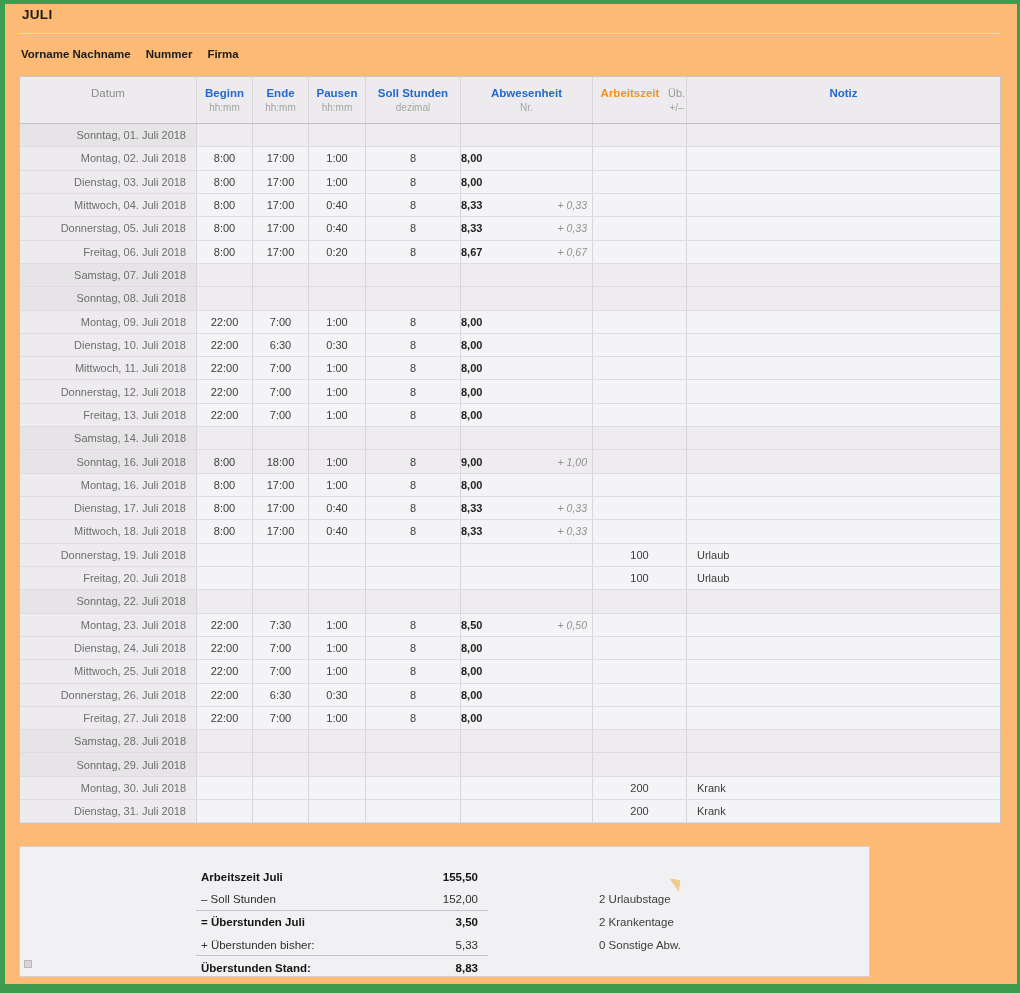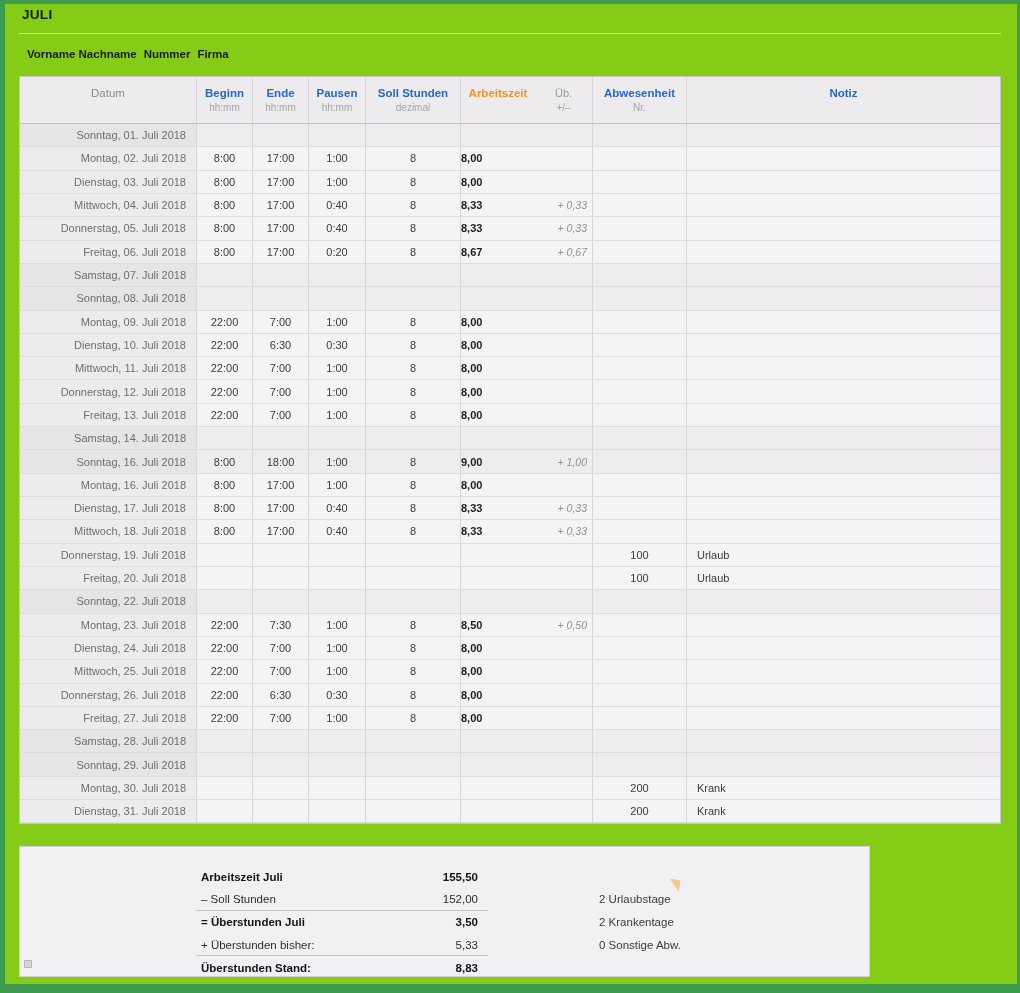--- a/index.html
+++ b/index.html
@@ -4,31 +4,31 @@
 <style>
   html,body{margin:0;padding:0;}
   body{
     width:1020px;height:993px;position:relative;
     background:var(--frame_green,#3d9c4e);
     font-family:"Liberation Sans","DejaVu Sans",sans-serif;
     -webkit-font-smoothing:antialiased;
   }
   .frame{
     position:absolute;left:5px;top:4px;width:1012px;height:980px;
-    background:#84cc16;overflow:hidden;
+    background:#fdba74;overflow:hidden;
   }
   .title{
     position:absolute;left:17px;top:3px;
     font-size:13.5px;font-weight:bold;color:#1c1c1c;letter-spacing:.3px;
   }
   .title-divider{
     position:absolute;left:14px;top:29px;width:982px;height:1px;background:#dad8da;
   }
   .names{
-    position:absolute;left:22px;top:44px;display:flex;gap:7px;
+    position:absolute;left:16px;top:44px;display:flex;gap:15px;
     font-size:11.5px;font-weight:bold;color:#1c1c1c;
   }
   
   .sheet{
     position:absolute;left:14px;top:72px;width:982px;
     border:1px solid #c7c5c7;box-sizing:border-box;
     font-size:11px;color:#3c3c3c;
   }
   .t-row,.t-head{
     display:grid;
@@ -112,33 +112,33 @@
         <div class="h-unit">hh:mm</div>
       </div>
       <div class="hc">
         <div class="h-label">Pausen</div>
         <div class="h-unit">hh:mm</div>
       </div>
       <div class="hc">
         <div class="h-label">Soll Stunden</div>
         <div class="h-unit">dezimal</div>
       </div>
+      <div class="hc">
+        <div class="h-label">Abwesenheit</div>
+        <div class="h-unit">Nr.</div>
+      </div>
       <div class="hc arbz-h">
         <div class="h-line">
           <span class="h-az">Arbeitszeit</span>
           <span class="h-ueb">Üb.</span>
         </div>
         <div class="h-line">
           <span class="h-az"></span>
           <span class="h-ueb unit">+/–</span>
         </div>
-      </div>
-      <div class="hc">
-        <div class="h-label">Abwesenheit</div>
-        <div class="h-unit">Nr.</div>
       </div>
       <div class="hc">
         <div class="h-label">Notiz</div>
         <div class="h-unit"></div>
       </div>
     </div>
     <div id="rows">
         <div class="t-row weekend">
           <div class="c datum">Sonntag, 01. Juli 2018</div>
           <div class="c num"></div>

